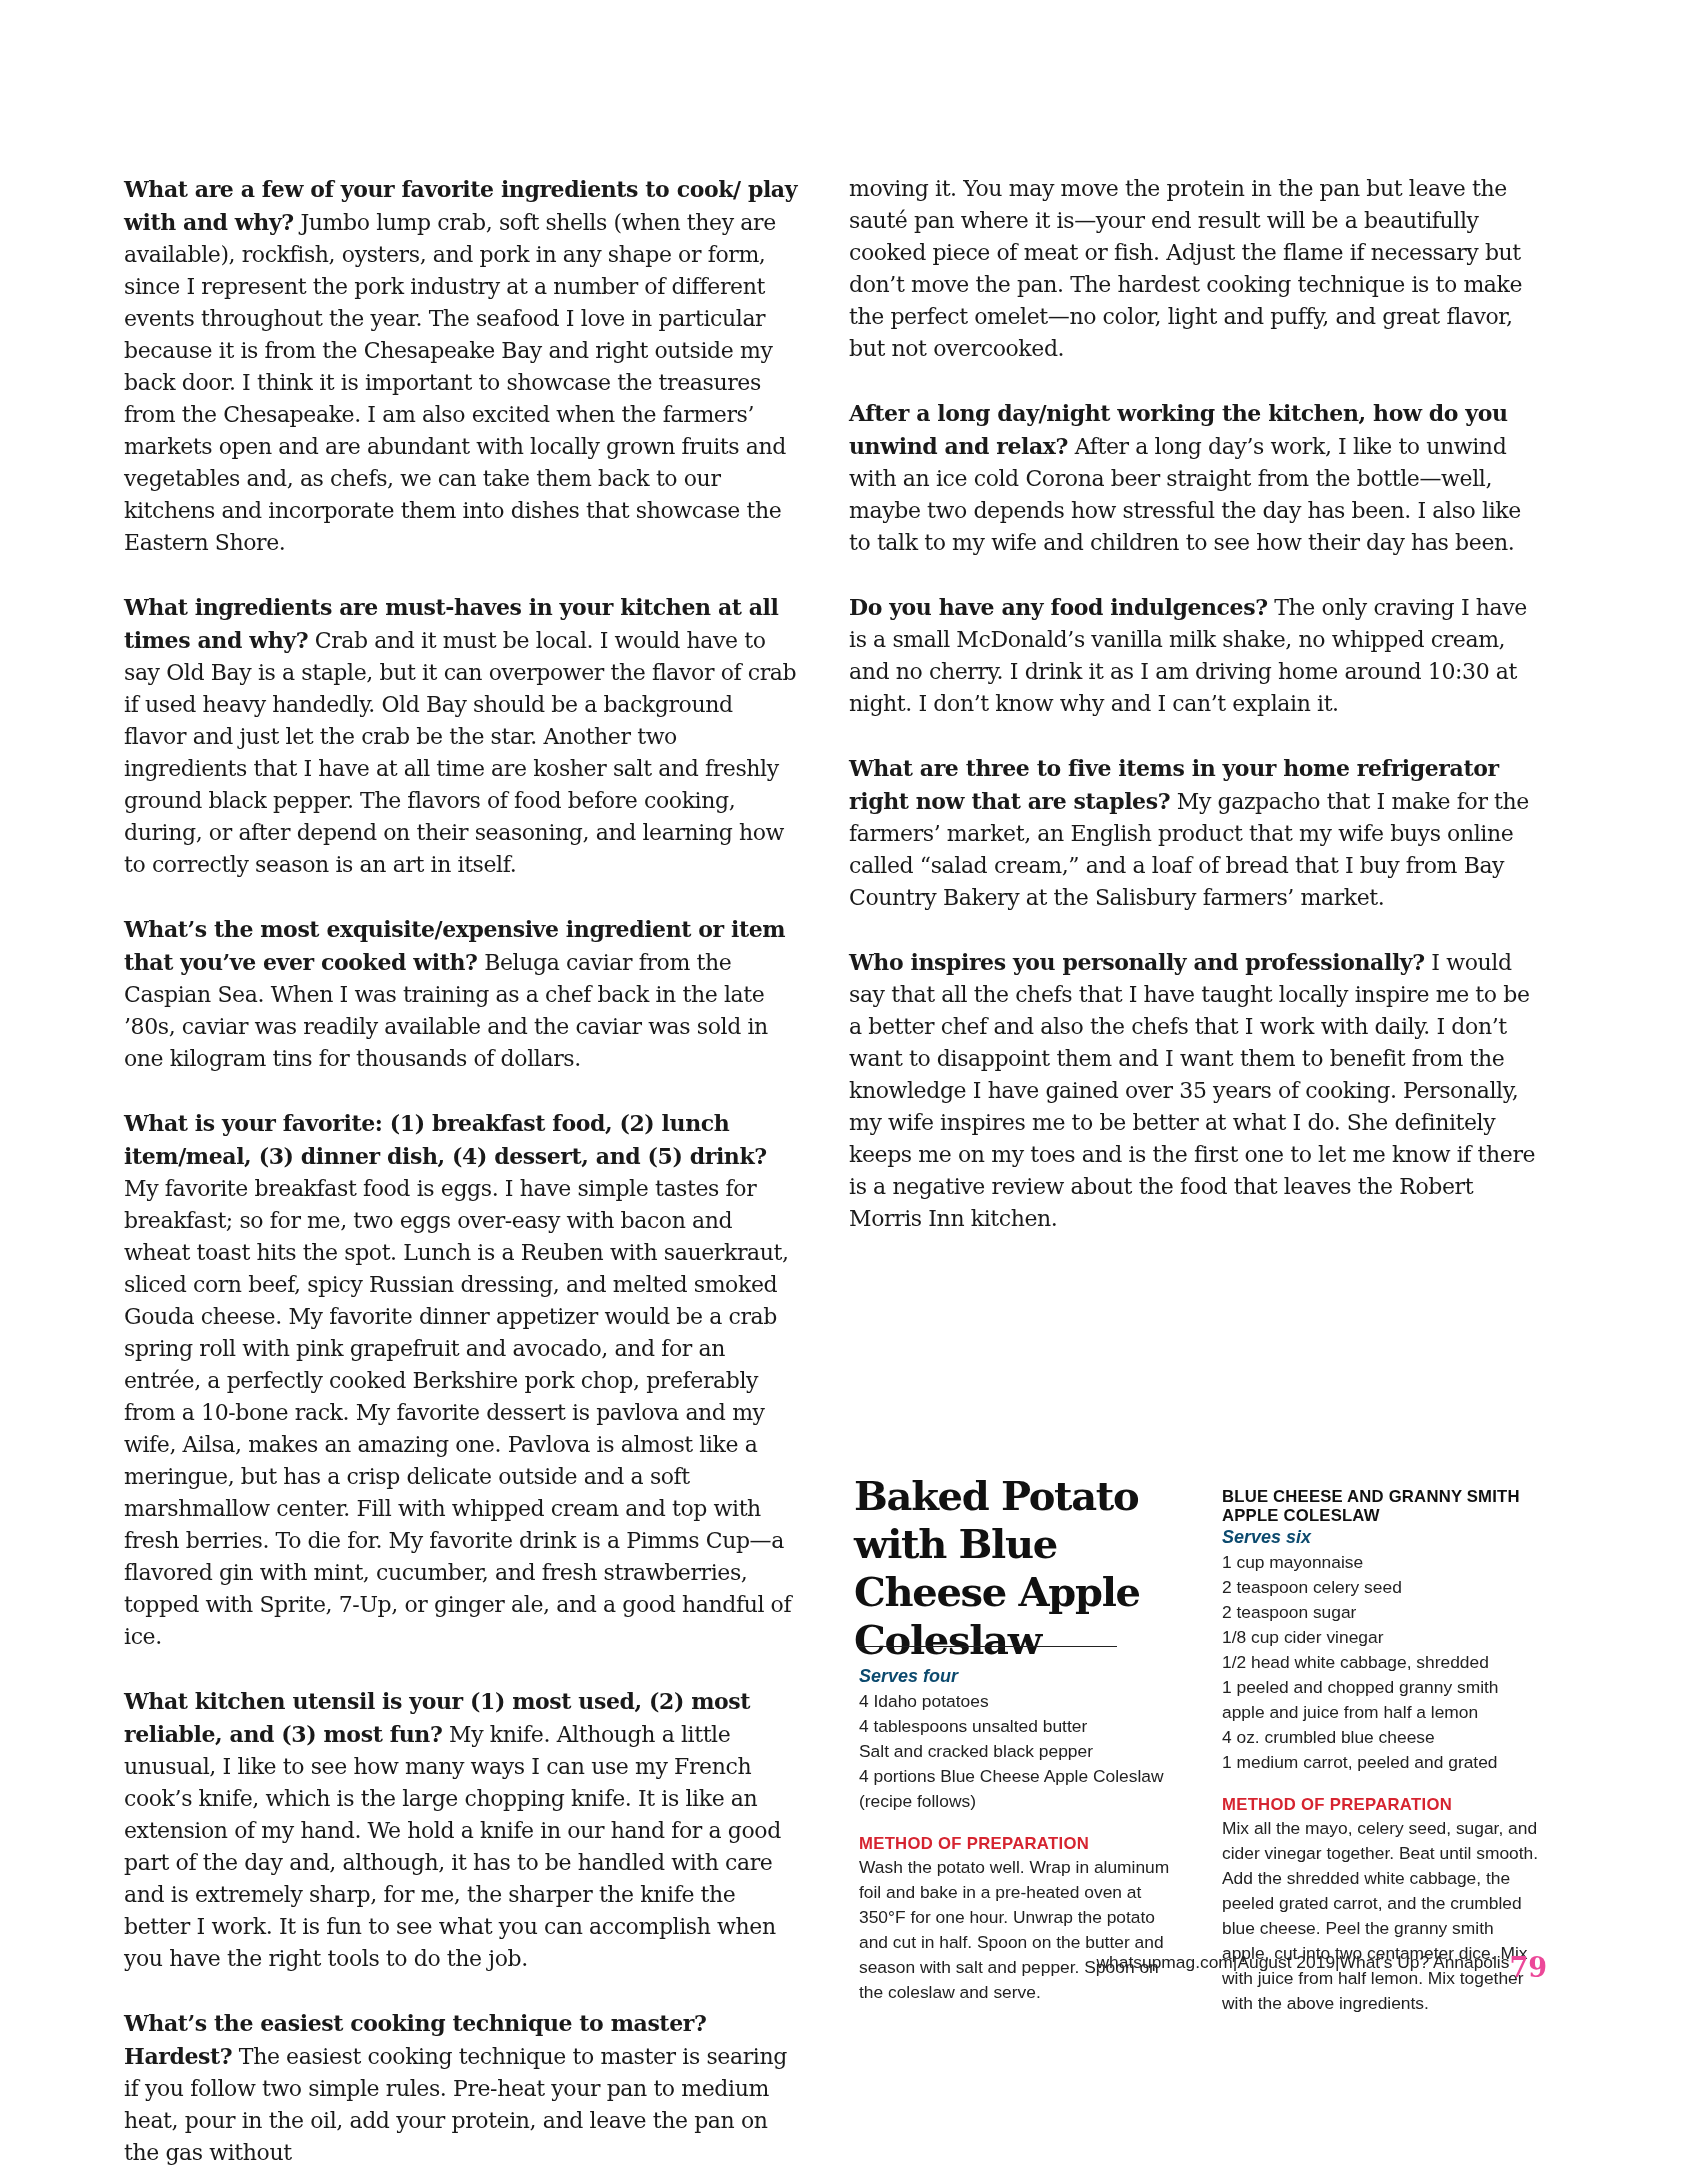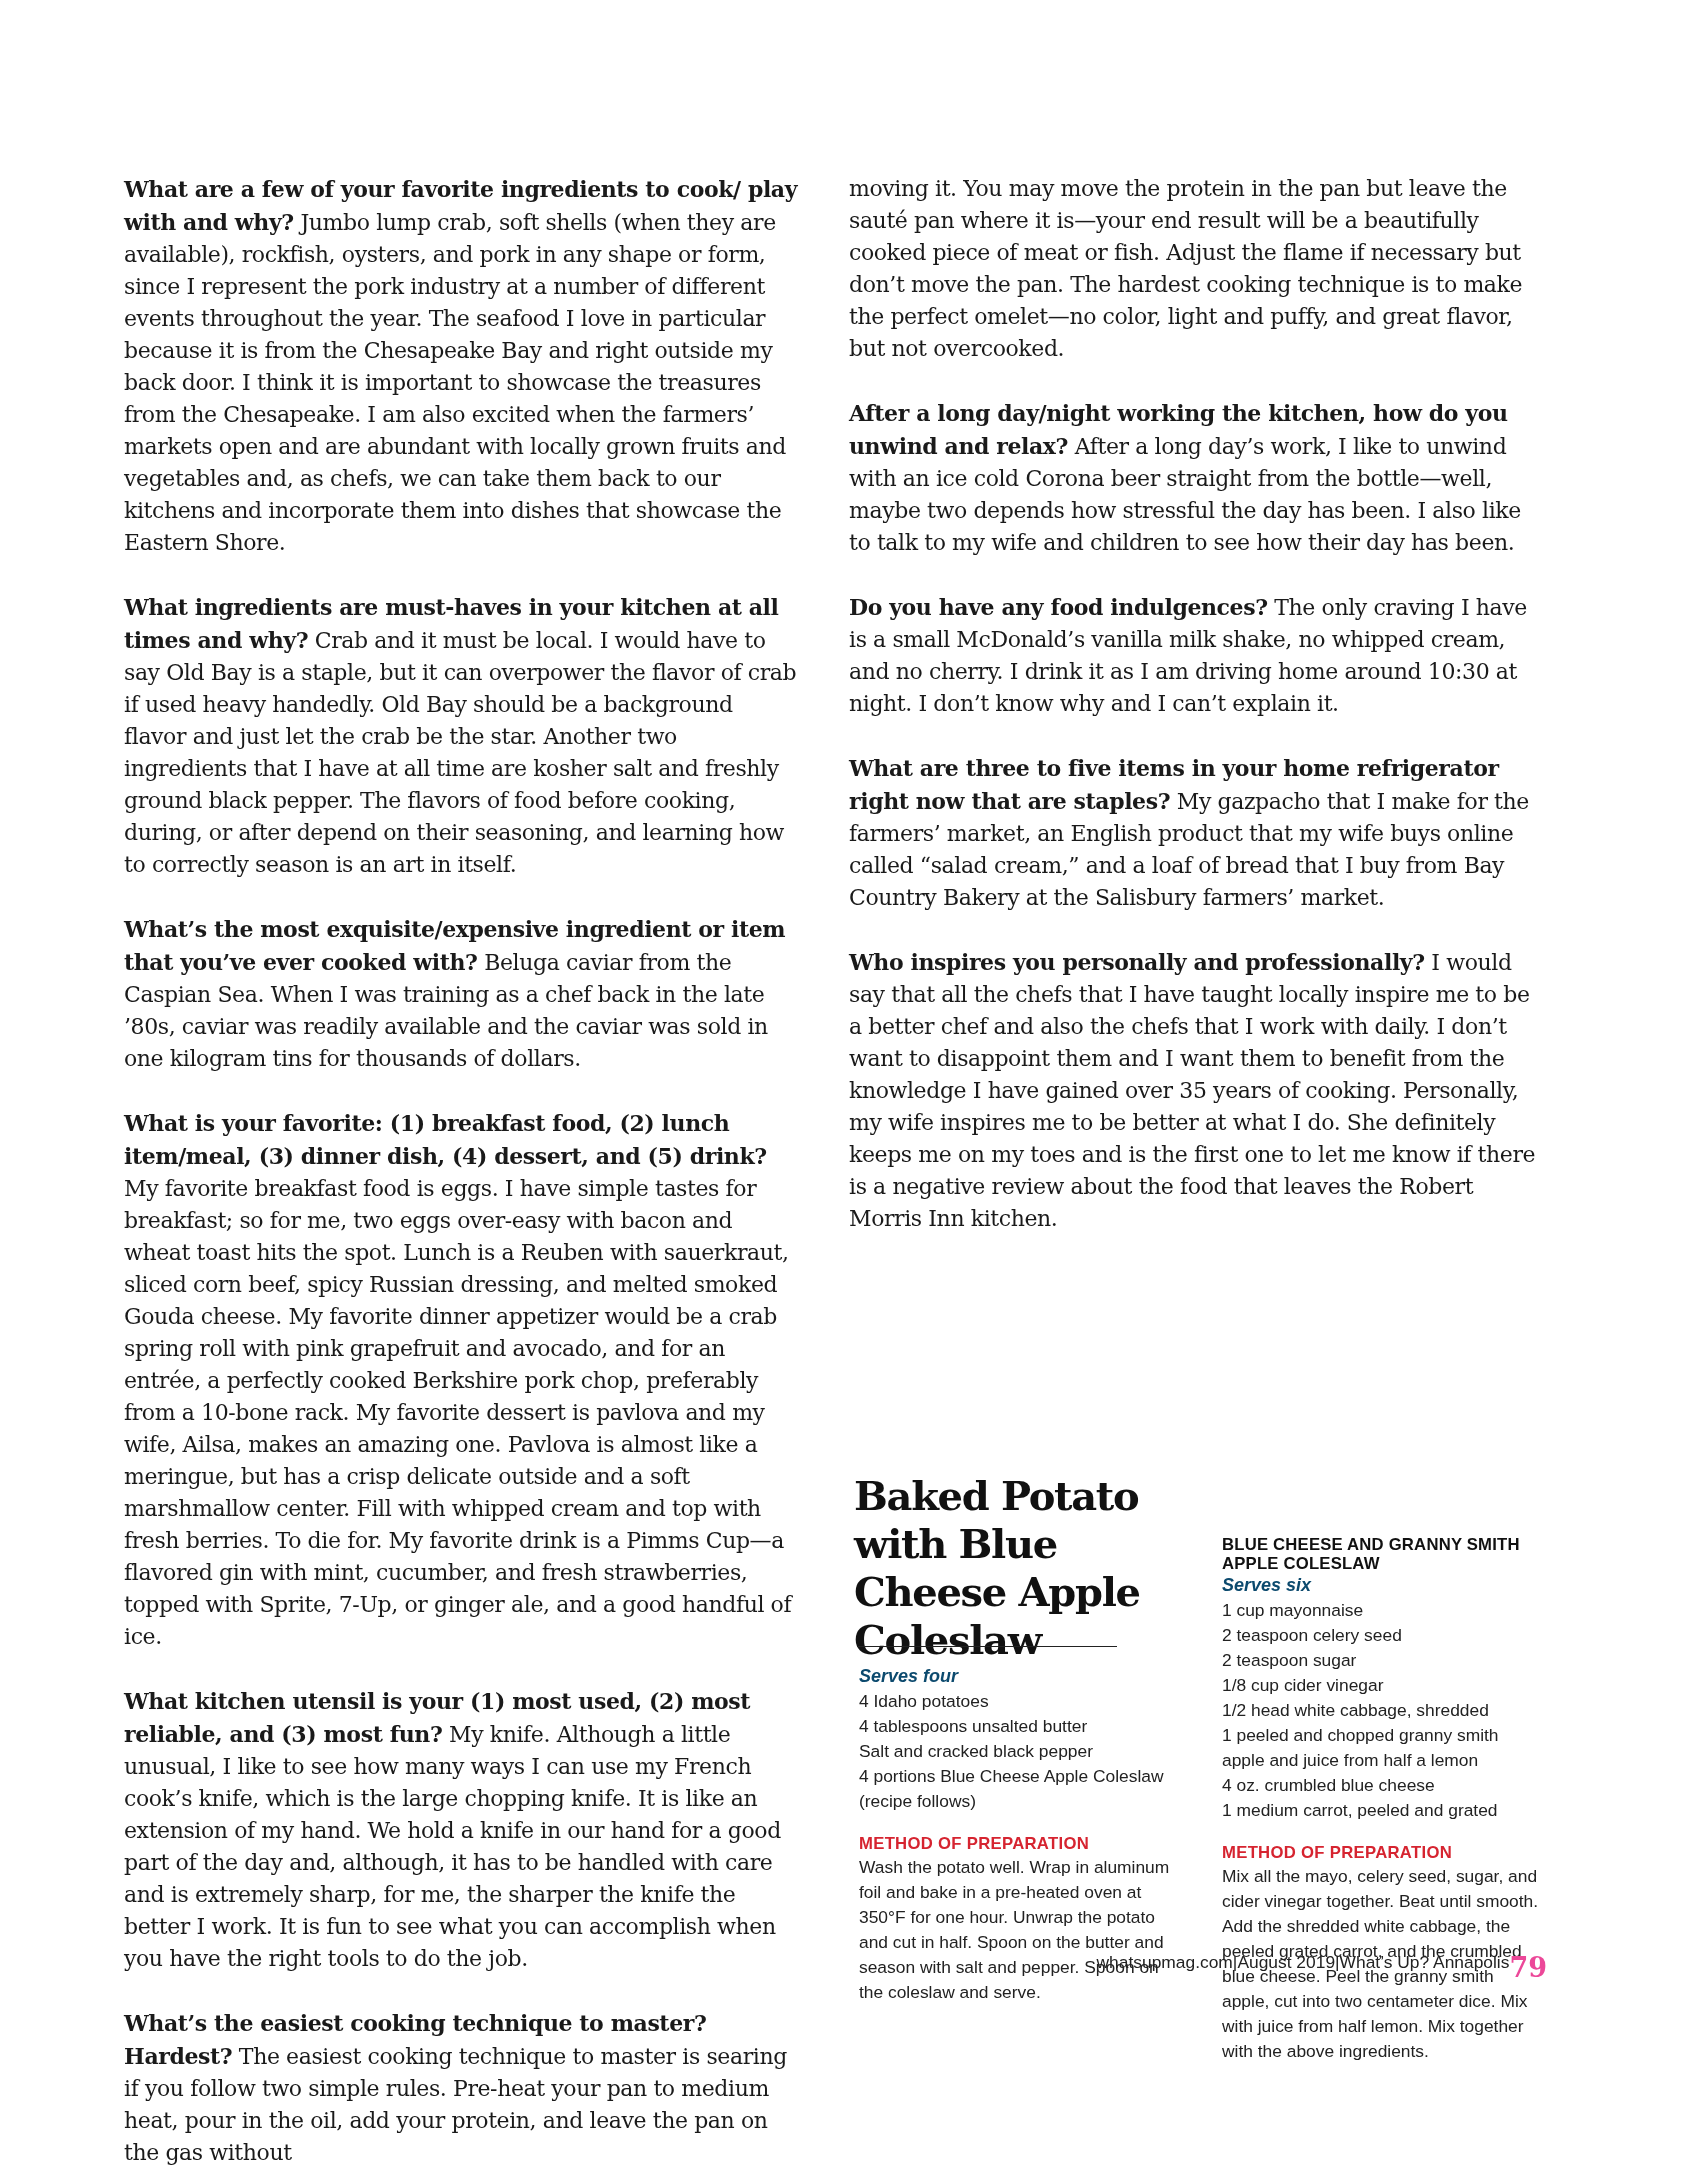--- a/index.html
+++ b/index.html
@@ -9,21 +9,21 @@
   .col-right { left:849px; width:699px; }
   .qa { margin:0 0 32px 0; }
   .q { font-weight:bold; }
   .recipe-title { position:absolute; left:854px; top:1472px; width:315px; font-family:"DejaVu Serif","Liberation Serif",serif; font-weight:bold; font-size:40px; line-height:48px; letter-spacing:-1.3px; color:#111; }
   .rule { position:absolute; left:857px; top:1646px; width:260px; height:1.3px; background:#222; }
   .rcol { position:absolute; font-family:"Liberation Sans","DejaVu Sans",sans-serif; font-size:17.4px; line-height:25px; color:#222; }
   .rcol-a { left:859px; top:1664px; width:321px; }
   .rcol-b { left:1222px; top:1487px; width:321px; }
   .serves { color:#0c4a6e; font-style:italic; font-weight:bold; font-size:18px; }
   .hdr-red { color:#d62430; font-weight:bold; font-size:16.7px; letter-spacing:0.3px; margin-top:18px; line-height:23px; }
-  .hdr-black { color:#111; font-weight:bold; font-size:16.7px; line-height:19px; letter-spacing:0.2px;margin-top:48px; }
+  .hdr-black { color:#111; font-weight:bold; font-size:16.7px; line-height:19px; letter-spacing:0.2px; }
   .ing { margin:0; }
   .footer { position:absolute; right:134px; top:1952px; font-family:"Liberation Sans","DejaVu Sans",sans-serif; font-size:17.4px; color:#222; display:flex; align-items:flex-start; gap:0; }
   .page-num { font-family:"DejaVu Serif","Liberation Serif",serif; font-weight:bold; font-size:27px; color:#ec4899; }
 </style>
 </head>
 <body>
 
 <div class="col col-left">
   <p class="qa"><span class="q">What are a few of your favorite ingredients to cook/ play with and why?</span> <span>Jumbo lump crab, soft shells (when they are available), rockfish, oysters, and pork in any shape or form, since I represent the pork industry at a number of different events throughout the year. The seafood I love in particular because it is from the Chesapeake Bay and right outside my back door. I think it is important to showcase the treasures from the Chesapeake. I am also excited when the farmers’ markets open and are abundant with locally grown fruits and vegetables and, as chefs, we can take them back to our kitchens and incorporate them into dishes that showcase the Eastern Shore.</span></p>
   <p class="qa"><span class="q">What ingredients are must-haves in your kitchen at all times and why?</span> <span>Crab and it must be local. I would have to say Old Bay is a staple, but it can overpower the flavor of crab if used heavy handedly. Old Bay should be a background flavor and just let the crab be the star. Another two ingredients that I have at all time are kosher salt and freshly ground black pepper. The flavors of food before cooking, during, or after depend on their seasoning, and learning how to correctly season is an art in itself.</span></p>

